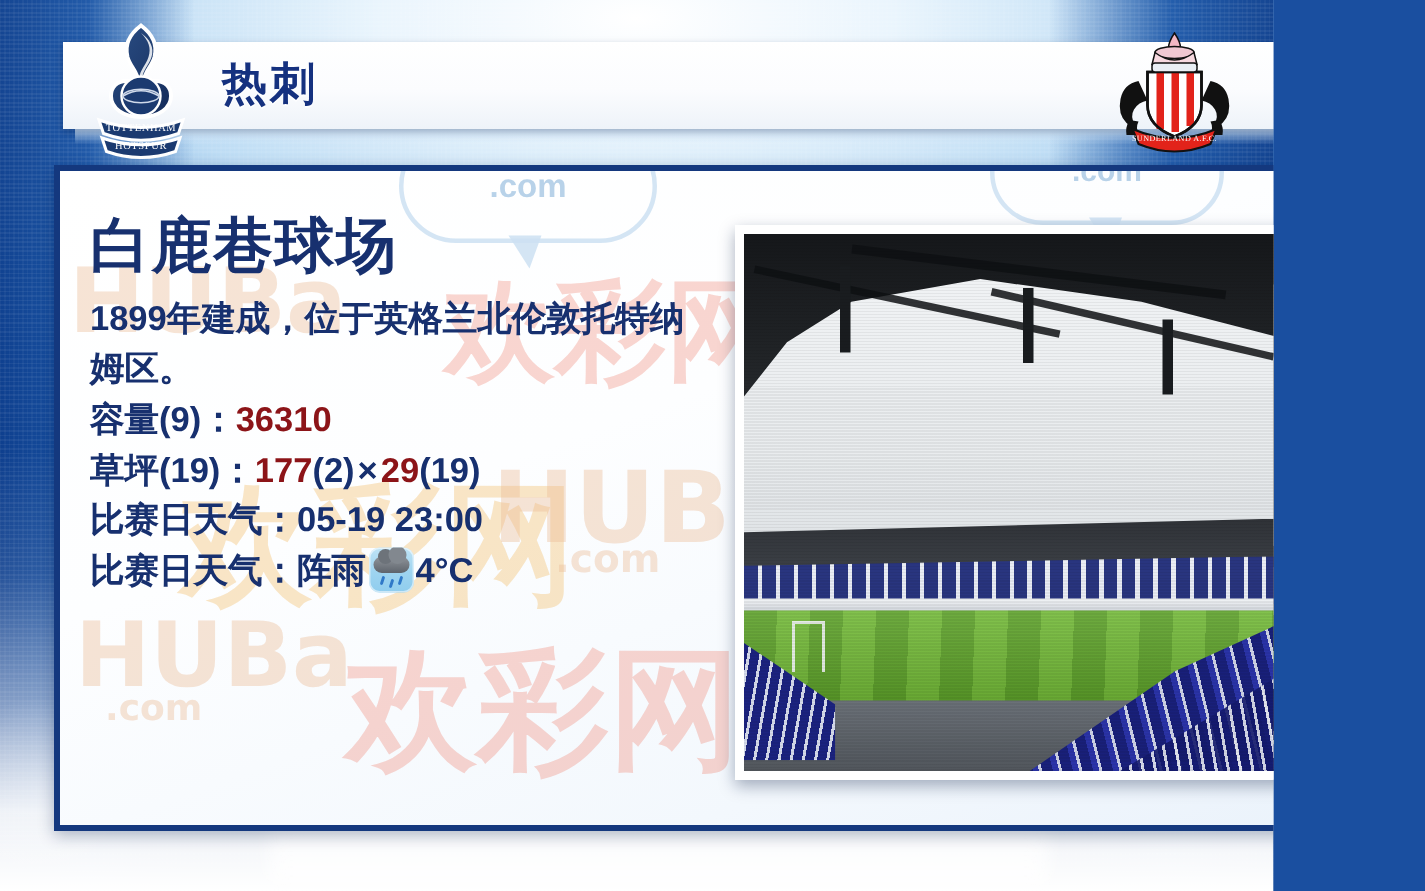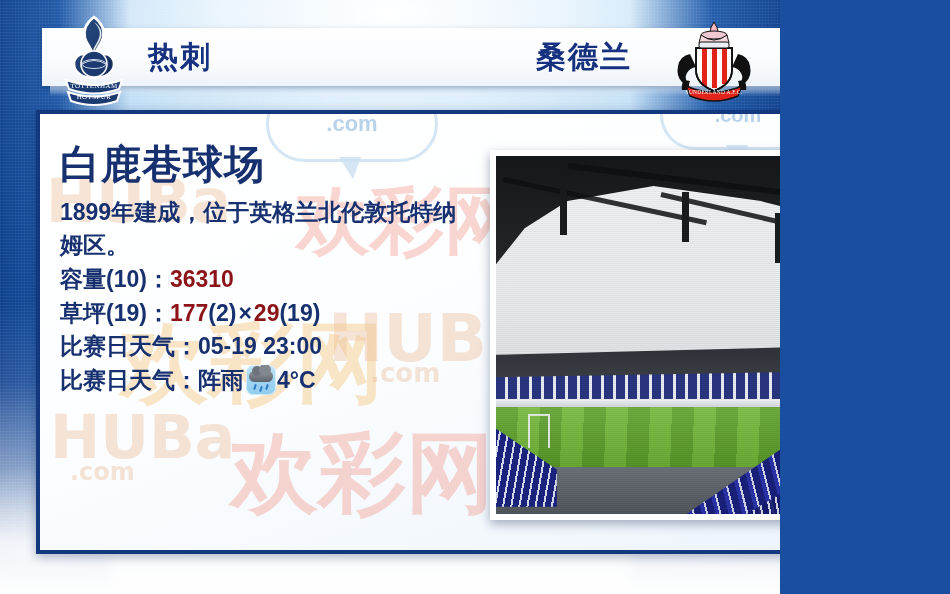--- a/index.html
+++ b/index.html
@@ -1,21 +1,21 @@
 <!DOCTYPE html>
 <html><head>
 <meta charset="utf-8">
 <style>
   html,body{margin:0;padding:0;}
   body{
     width:950px;height:594px;overflow:hidden;
     font-family:"Liberation Sans","DejaVu Sans",sans-serif;
     background:#1a4fa0;
   }
-  #stage{position:relative;width:780px;height:594px;overflow:hidden;}
+  #stage{position:relative;width:849px;height:594px;overflow:hidden;}
 
   
   .bg-base{
     position:absolute;inset:0;
     background:
       radial-gradient(ellipse 780px 330px at 50% 2%, #ffffff 0%, #eaf5fd 22%, #bddcf4 45%, #4e8fd0 72%, #1f58a8 88%, #12418b 100%),
       linear-gradient(180deg,#1d56a6 0%,#2a68b8 40%,#4f8fd2 70%,#8fc0e6 100%);
   }
   .bg-lower{
     position:absolute;left:0;right:0;top:300px;bottom:0;
@@ -229,21 +229,20 @@
   <div class="bg-lower"></div>
   <div class="bg-dots"></div>
   <div class="bg-glow"></div>
   <div class="bg-streak"></div>
   <div class="bg-circle"></div>
 
   <div class="header-under"></div>
   <div class="header"></div>
 
   <div class="team-name team-home">热刺</div>
-  <div class="team-name team-away">桑德兰</div>
 
   <svg class="crest crest-home" viewBox="0 0 72 92">
     <defs>
       <linearGradient id="spursBlue" x1="0" y1="0" x2="1" y2="1">
         <stop offset="0" stop-color="#2b4f86"></stop>
           <stop offset="1" stop-color="#142b59"></stop>
       </linearGradient>
     </defs>
     <path d="M36 3 C44 9 47 16 45 24 C43 31 38 34 38 40 L46 40 C52 40 56 44 56 50 C56 58 48 64 36 64 C24 64 16 58 16 50 C16 44 20 40 26 40 L34 40 C34 34 29 31 27 24 C25 16 28 9 36 3 Z" fill="url(#spursBlue)" stroke="#ffffff" stroke-width="2.6"></path>
     <path d="M36 8 C41 13 43 18 41 24 C39 30 35 33 35 38 L37 38 C37 33 41 30 43 24 C45 18 42 12 36 8 Z" fill="#ffffff" opacity=".85"></path>
@@ -303,21 +302,21 @@
     <div class="wm wm-red" style="left:190px;top:300px;font-size:88px;">欢彩网</div>
     <div class="wm wm-cloud" style="left:10px;top:288px;font-size:60px;">HUBa</div>
     <div class="wm wm-cloud" style="left:30px;top:344px;font-size:24px;">.com</div>
     <div class="wm wm-cloud" style="left:560px;top:330px;font-size:58px;">HUBa</div>
 
     <div class="info">
       <div class="stadium-title">白鹿巷球场</div>
       <div class="desc">1899年建成，位于英格兰北伦敦托特纳姆区。</div>
 
       <div class="row">
-        <span>容量(10)</span><span class="sep">：</span><span class="val-red">36310</span>
+        <span>容量(9)</span><span class="sep">：</span><span class="val-red">36310</span>
       </div>
 
       <div class="row">
         <span>草坪(19)</span><span class="sep">：</span><span class="val-red">177</span><span>(2)</span><span class="times">×</span><span class="val-red">29</span><span>(19)</span>
       </div>
 
       <div class="row">
         <span>比赛日天气</span><span class="sep">：</span><span>05-19 23:00</span>
       </div>
 

